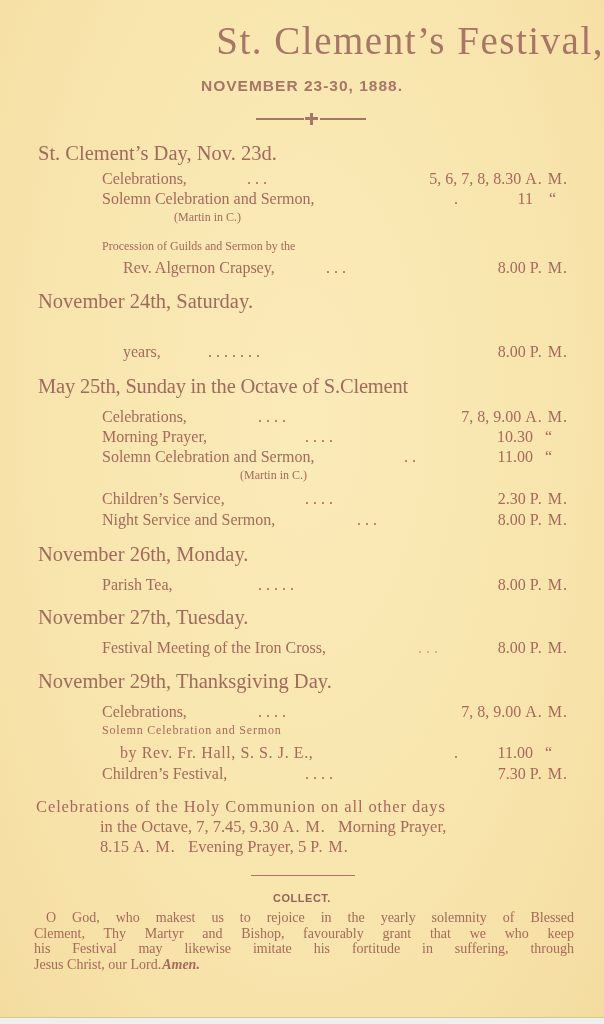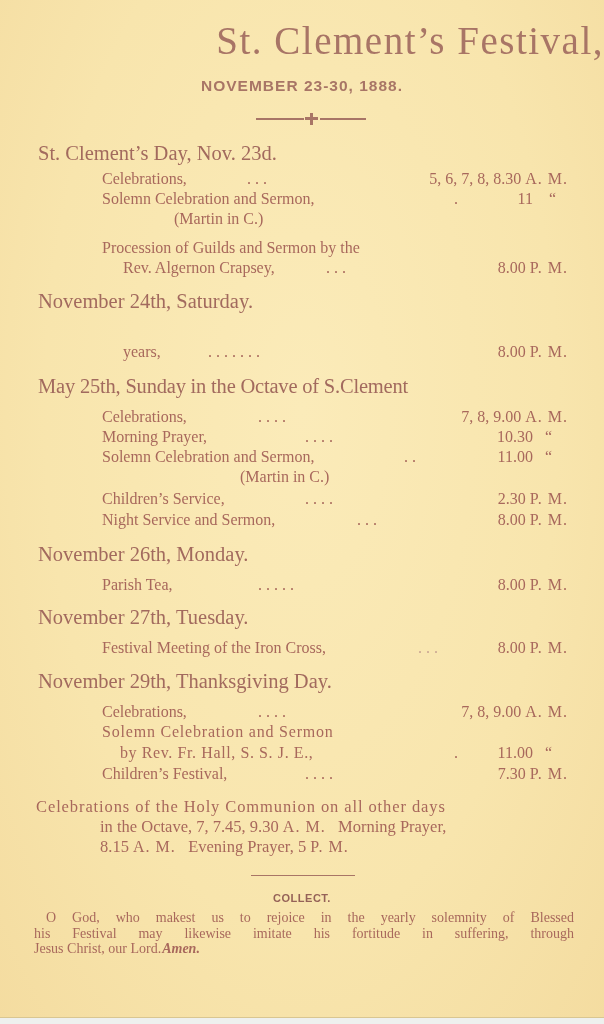--- a/index.html
+++ b/index.html
@@ -41,21 +41,21 @@
     position:absolute; left:38px; font-size:20.5px; color:#a26a5e; white-space:nowrap;
   }
   .row {
     position:absolute; left:102px; width:466px; height:20px;
     font-size:16px; color:#a8685c; white-space:nowrap;
   }
   .row .lbl { position:absolute; left:0; top:0; }
   .row .dots { position:absolute; top:0; letter-spacing:0; }
   .row .time { position:absolute; right:0; top:0; text-align:right; }
   .sc { font-size:16px; letter-spacing:1px; }
-  .note { position:absolute; font-size:16px; color:#a8685c; white-space:nowrap; }
+  .note { position:absolute; font-size:12px; color:#a8685c; white-space:nowrap; }
 
   .para {
     position:absolute; left:36px; width:540px; font-size:16.5px; color:#a8685c; line-height:20px;
   }
   .para .l { display:block; white-space:nowrap; }
   .rule {
     position:absolute; left:251px; top:875px; width:104px; height:1px; background:#a87566;
   }
   .collect-head {
     position:absolute; left:0; width:604px; top:892px; text-align:center;
@@ -174,17 +174,18 @@
   <div class="para" style="top:797px">
     <span class="l" style="letter-spacing:0.9px">Celebrations of the Holy Communion on all other days</span>
     <span class="l" style="padding-left:64px"><span>in the Octave, 7, 7.45, 9.30</span> <span class="sc">A. M.</span>&nbsp;&nbsp;&nbsp;<span>Morning Prayer,</span></span>
     <span class="l" style="padding-left:64px"><span>8.15</span> <span class="sc">A. M.</span>&nbsp;&nbsp;&nbsp;<span>Evening Prayer, 5</span> <span class="sc">P. M.</span></span>
   </div>
 
   <div class="rule"></div>
   <div class="collect-head">COLLECT.</div>
   <div class="collect">
     <span class="l first">O God, who makest us to rejoice in the yearly solemnity of Blessed</span>
+    <span class="l">Clement, Thy Martyr and Bishop, favourably grant that we who keep</span>
     <span class="l">his Festival may likewise imitate his fortitude in suffering, through</span>
     <span class="l last"><span>Jesus Christ, our Lord.</span><span class="amen">Amen.</span></span>
   </div>
 
 </div>
 
 </body></html>

